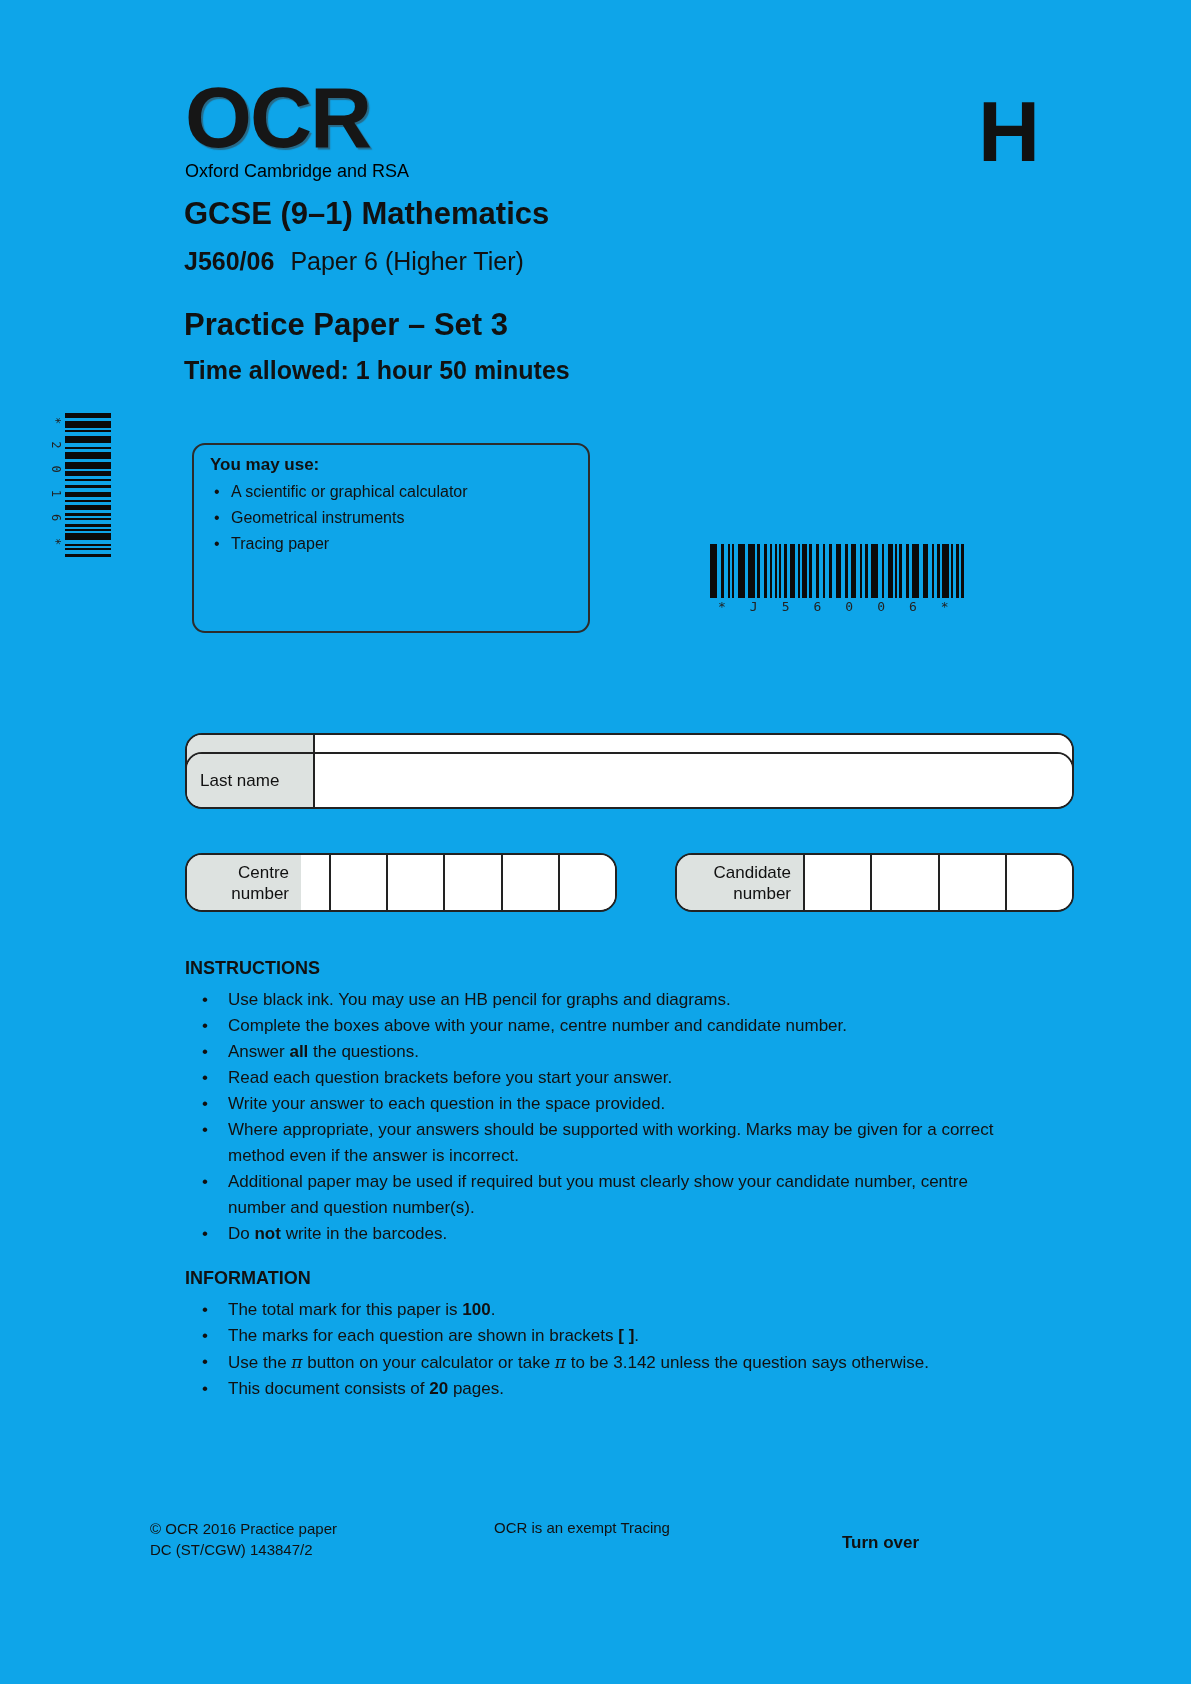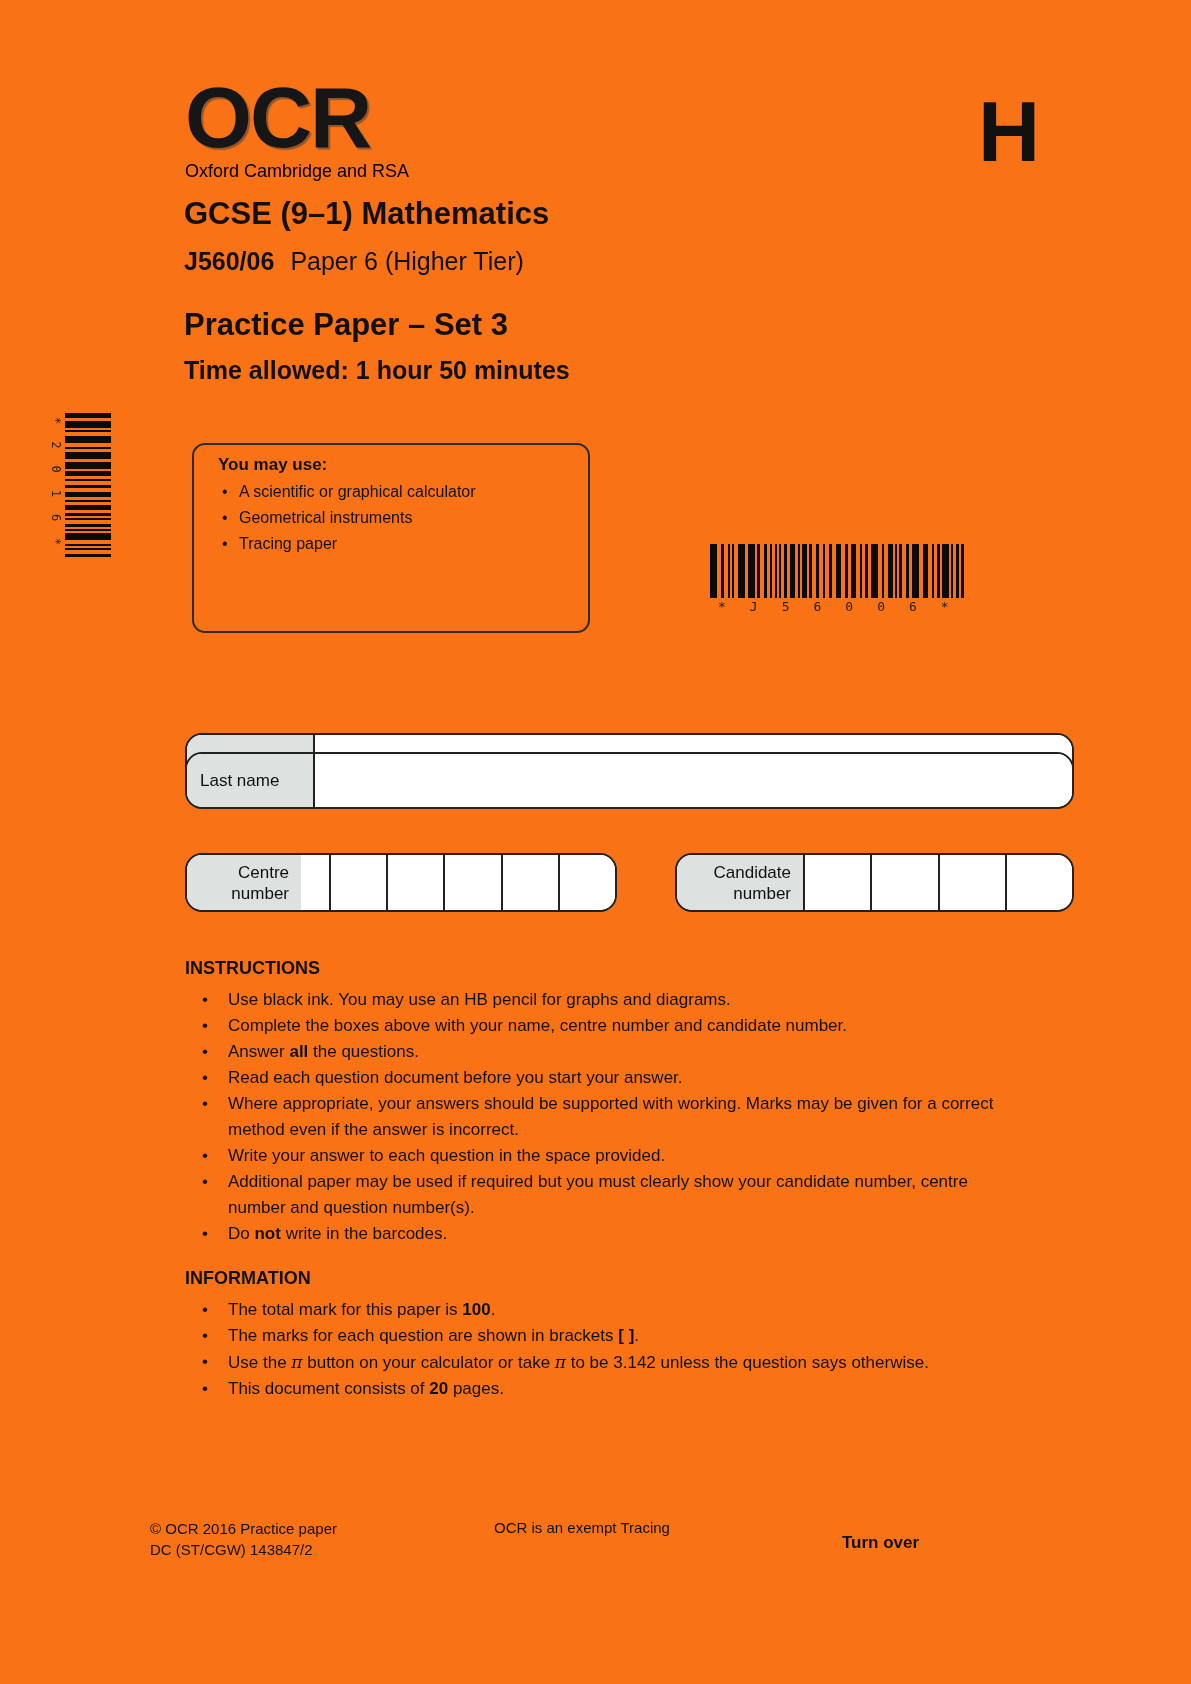--- a/index.html
+++ b/index.html
@@ -1,16 +1,16 @@
 <!DOCTYPE html>
 <html><head>
 <meta charset="utf-8">
 <style>
   html,body{margin:0;padding:0;background:#fff;}
-  .page{position:relative;width:1191px;height:1684px;background:#f97316;
+  .page{position:relative;width:1191px;height:1684px;background:#0ea5e9;
         font-family:"Liberation Sans",sans-serif;color:#111;overflow:hidden;}
 
   
   .logo{position:absolute;left:185px;top:76px;}
   .logo-text{font-size:86px;line-height:82px;font-weight:bold;letter-spacing:-2px;
              color:#161616;text-shadow:2px 2px 1px rgba(60,60,60,.55);}
   .logo-tagline{font-size:18px;margin-top:3px;color:#000;}
   .tier{position:absolute;left:978px;top:88px;font-size:86px;line-height:86px;font-weight:bold;}
 
   .qual-title{position:absolute;left:184px;top:196px;font-size:31px;font-weight:bold;}
@@ -26,21 +26,21 @@
   .vbarcode .barcode-bars{width:150px;height:46px;}
   .vbarcode .bc-label{font-family:"DejaVu Sans Mono",monospace;font-size:12px;
                       letter-spacing:17px;padding-left:4px;margin-top:2px;color:#222;}
   .hbarcode{position:absolute;left:710px;top:544px;width:262px;}
   .hbarcode .barcode-bars{width:262px;height:54px;}
   .hbarcode .bc-label{font-family:"DejaVu Sans Mono",monospace;font-size:13px;
                       letter-spacing:24px;padding-left:8px;margin-top:1px;color:#222;}
 
   
   .use-box{position:absolute;left:192px;top:443px;width:398px;height:190px;
-           border:2px solid #2c2c2c;border-radius:13px;padding:10px 24px;box-sizing:border-box;}
+           border:2px solid #2c2c2c;border-radius:13px;padding:10px 16px;box-sizing:border-box;}
   .use-box h3{margin:0;font-size:17px;}
   .use-box ul{list-style:none;margin:4px 0 0 0;padding:0;font-size:16px;line-height:26px;}
   .use-box li{position:relative;padding-left:21px;}
   .use-box li::before{content:"•";position:absolute;left:4px;}
 
   
   .name-row{position:absolute;left:185px;width:885px;height:53px;border:2px solid #222;
             border-radius:17px;display:flex;overflow:hidden;background:#fff;}
   .name-row .row-label{width:100px;background:#dde2e0;border-right:2px solid #222;
             display:flex;align-items:center;padding:0 13px;font-size:17px;flex:none;}
@@ -136,23 +136,23 @@
       </div>
   </div>
 
   <div class="text-section" style="top:958px;">
     <h3>INSTRUCTIONS</h3>
     <ul>
 
     <li><span>Use black ink. You may use an HB pencil for graphs and diagrams.</span></li>
         <li><span>Complete the boxes above with your name, centre number and candidate number.</span></li>
         <li><span><span>Answer </span><span class="b">all</span><span> the questions.</span></span></li>
-        <li><span>Read each question document before you start your answer.</span></li>
+        <li><span>Read each question brackets before you start your answer.</span></li>
+        <li><span>Write your answer to each question in the space provided.</span></li>
         <li><span>Where appropriate, your answers should be supported with working. Marks may be given for a correct method even if the answer is incorrect.</span></li>
-        <li><span>Write your answer to each question in the space provided.</span></li>
         <li><span>Additional paper may be used if required but you must clearly show your candidate number, centre number and question number(s).</span></li>
         <li><span><span>Do </span><span class="b">not</span><span> write in the barcodes.</span></span></li>
       </ul>
   </div>
 
   <div class="text-section" style="top:1268px;">
     <h3>INFORMATION</h3>
     <ul>
 
     <li><span><span>The total mark for this paper is </span><span class="b">100</span><span>.</span></span></li>

